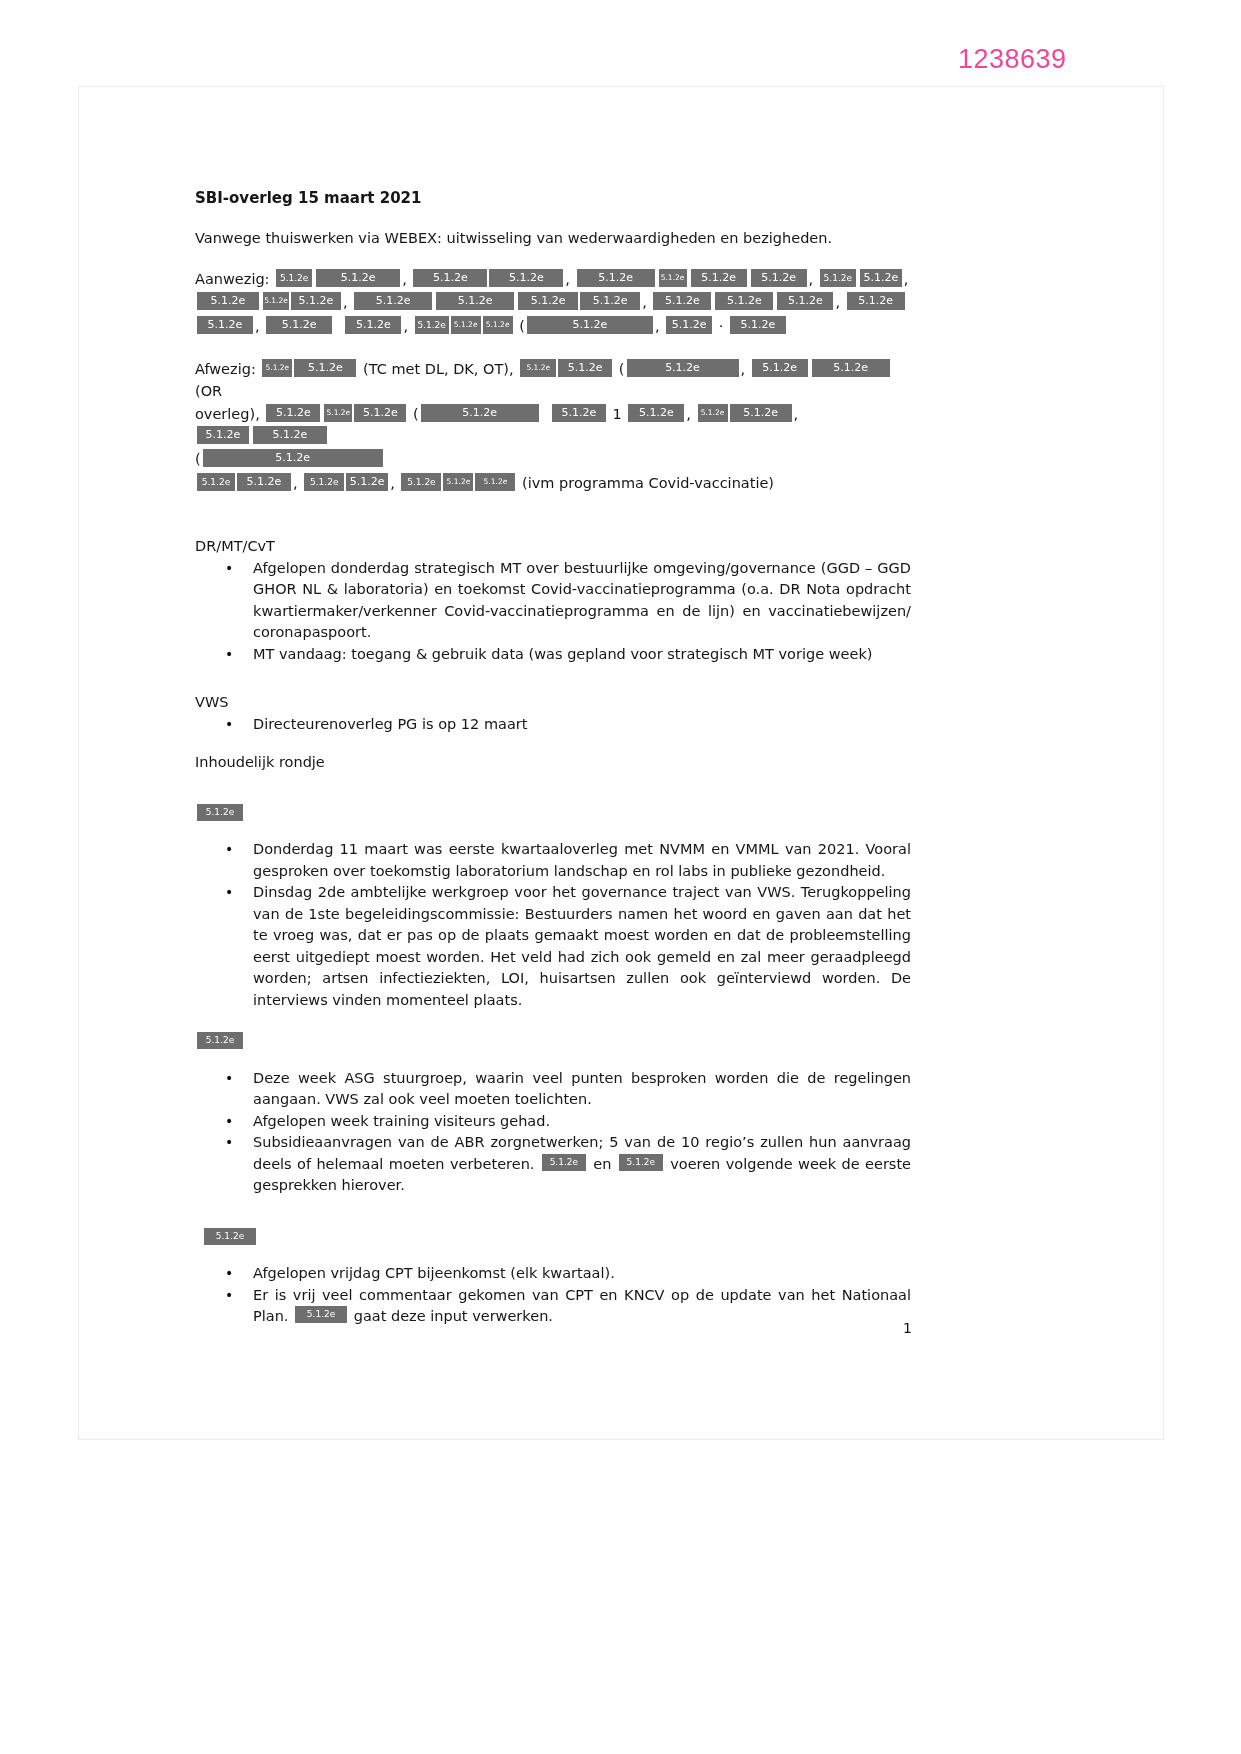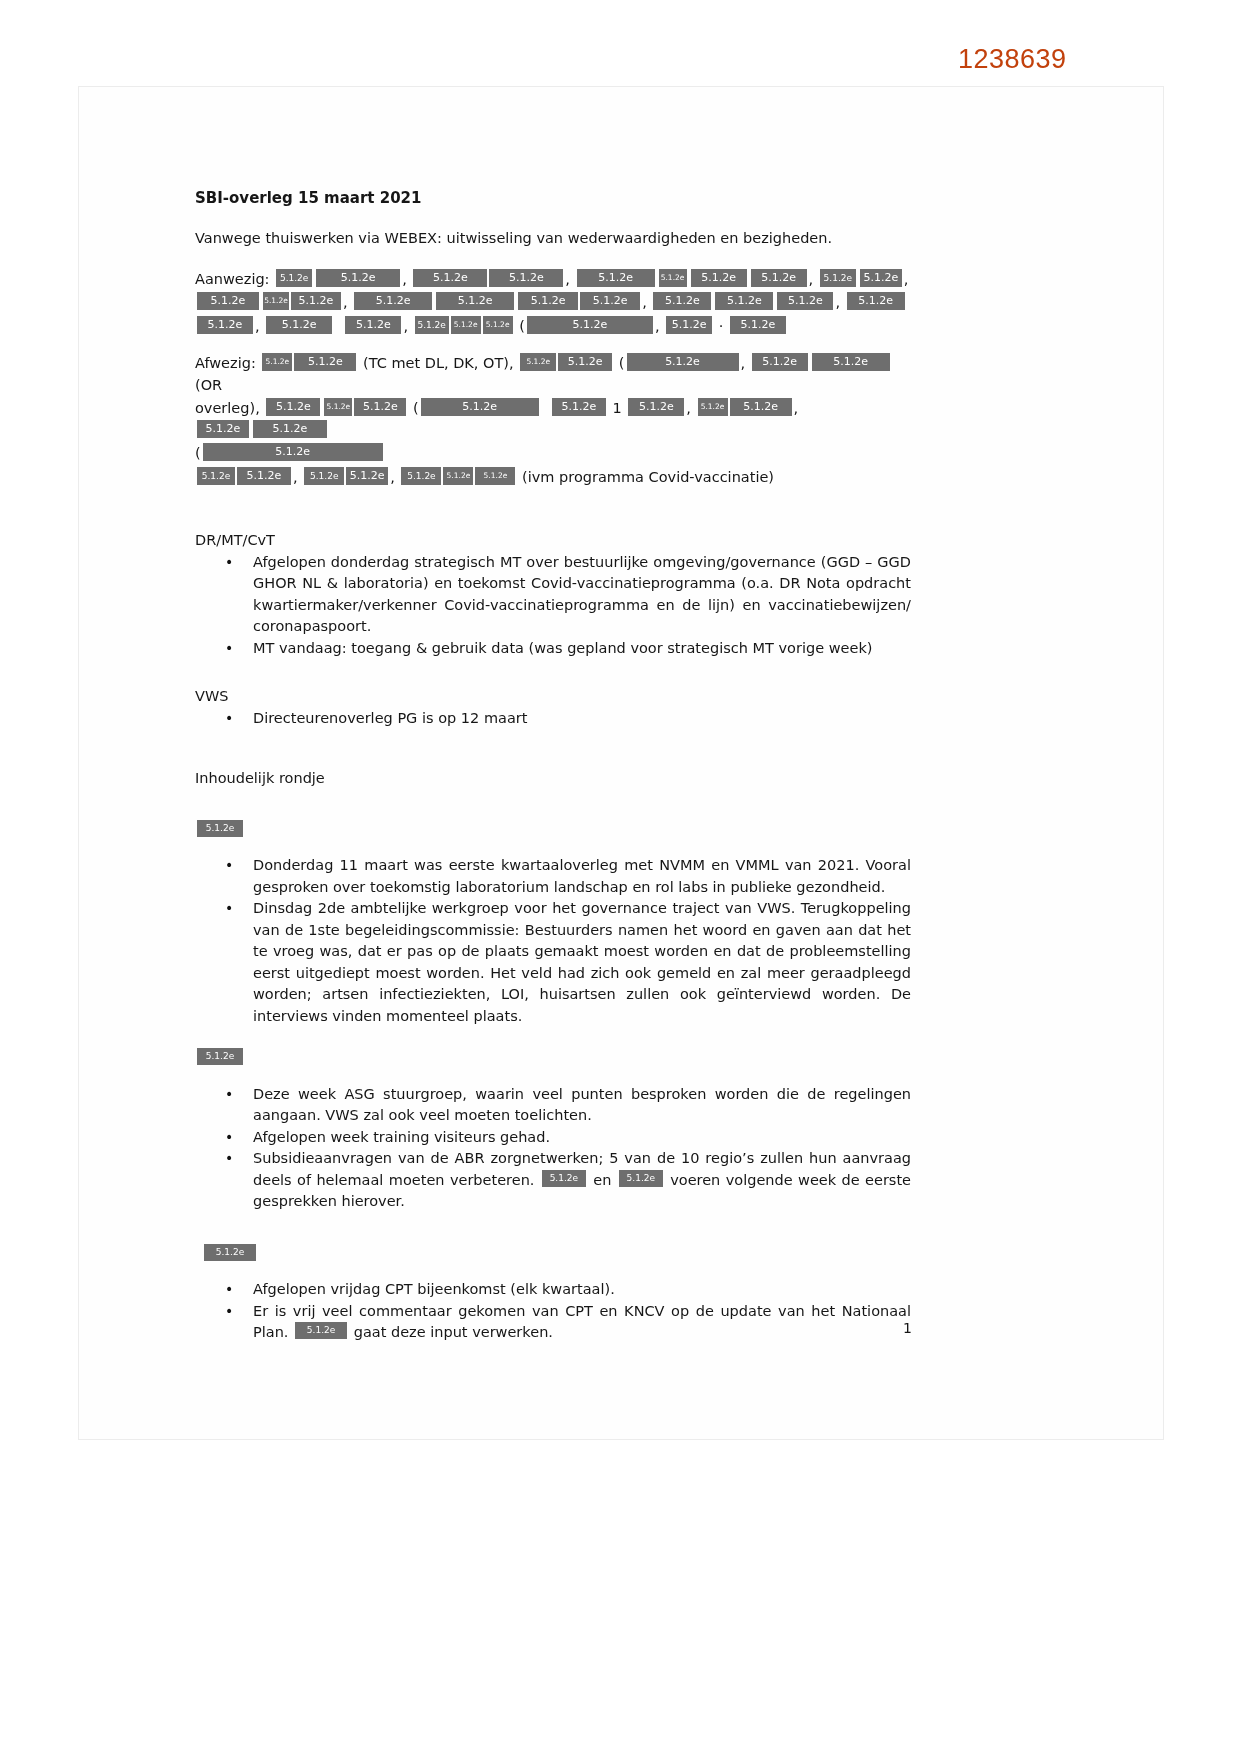--- a/index.html
+++ b/index.html
@@ -11,44 +11,44 @@
     color:#161616;
     overflow:hidden;
   }
   .scan-edge{
     position:absolute;left:78px;top:86px;width:1084px;height:1352px;
     border:1px solid #ececec;background:#fefefe;
   }
   .doc-number{
     position:absolute;top:44px;left:958px;
     font-family:"Liberation Sans",sans-serif;
-    font-size:27px;color:#c2410c;letter-spacing:0.5px;
+    font-size:27px;color:#ec4899;letter-spacing:0.5px;
   }
   .content{
     position:absolute;left:195px;top:188px;width:716px;
     font-size:14.5px;line-height:21.5px;
   }
   .title{font-size:15px;font-weight:bold;margin:0;line-height:20px;}
   .intro{margin:20px 0 0 0;}
   .attendance{margin-top:19px;}
-  .attendance + .attendance{margin-top:16px;}
+  .attendance + .attendance{margin-top:22px;}
   .red-row{margin-bottom:2px;white-space:nowrap;}
   .tx{white-space:pre-wrap;}
   .redaction{
     display:inline-block;background:#6e6e6e;color:#ffffff;
     height:18px;line-height:18px;font-size:11px;text-align:center;
     vertical-align:-3px;margin:0 2px;overflow:hidden;
   }
   .redaction.sm{font-size:9px;}
   .redaction.xs{font-size:7.5px;}
   li .redaction, .sec-heading .redaction{height:17px;line-height:17px;vertical-align:-2px;}
   .sec{margin-top:0;}
   #sec-drmt{margin-top:42px;}
   #sec-vws{margin-top:27px;}
-  #sec-rondje{margin-top:39px;}
+  #sec-rondje{margin-top:17px;}
   #sec-block-a{margin-top:30px;}
   #sec-block-b{margin-top:21px;}
   #sec-block-c{margin-top:31px;}
   #sec-block-c .sec-heading{padding-left:7px;}
   .sec-heading{line-height:21.5px;}
   .sec ul{margin:0;padding:0 0 0 58px;list-style:none;}
   .sec .sec-heading + ul{margin-top:0;}
   .sec-heading.redacted + ul{margin-top:14px;}
   .sec li{position:relative;text-align:justify;margin:0;}
   .sec li::before{

